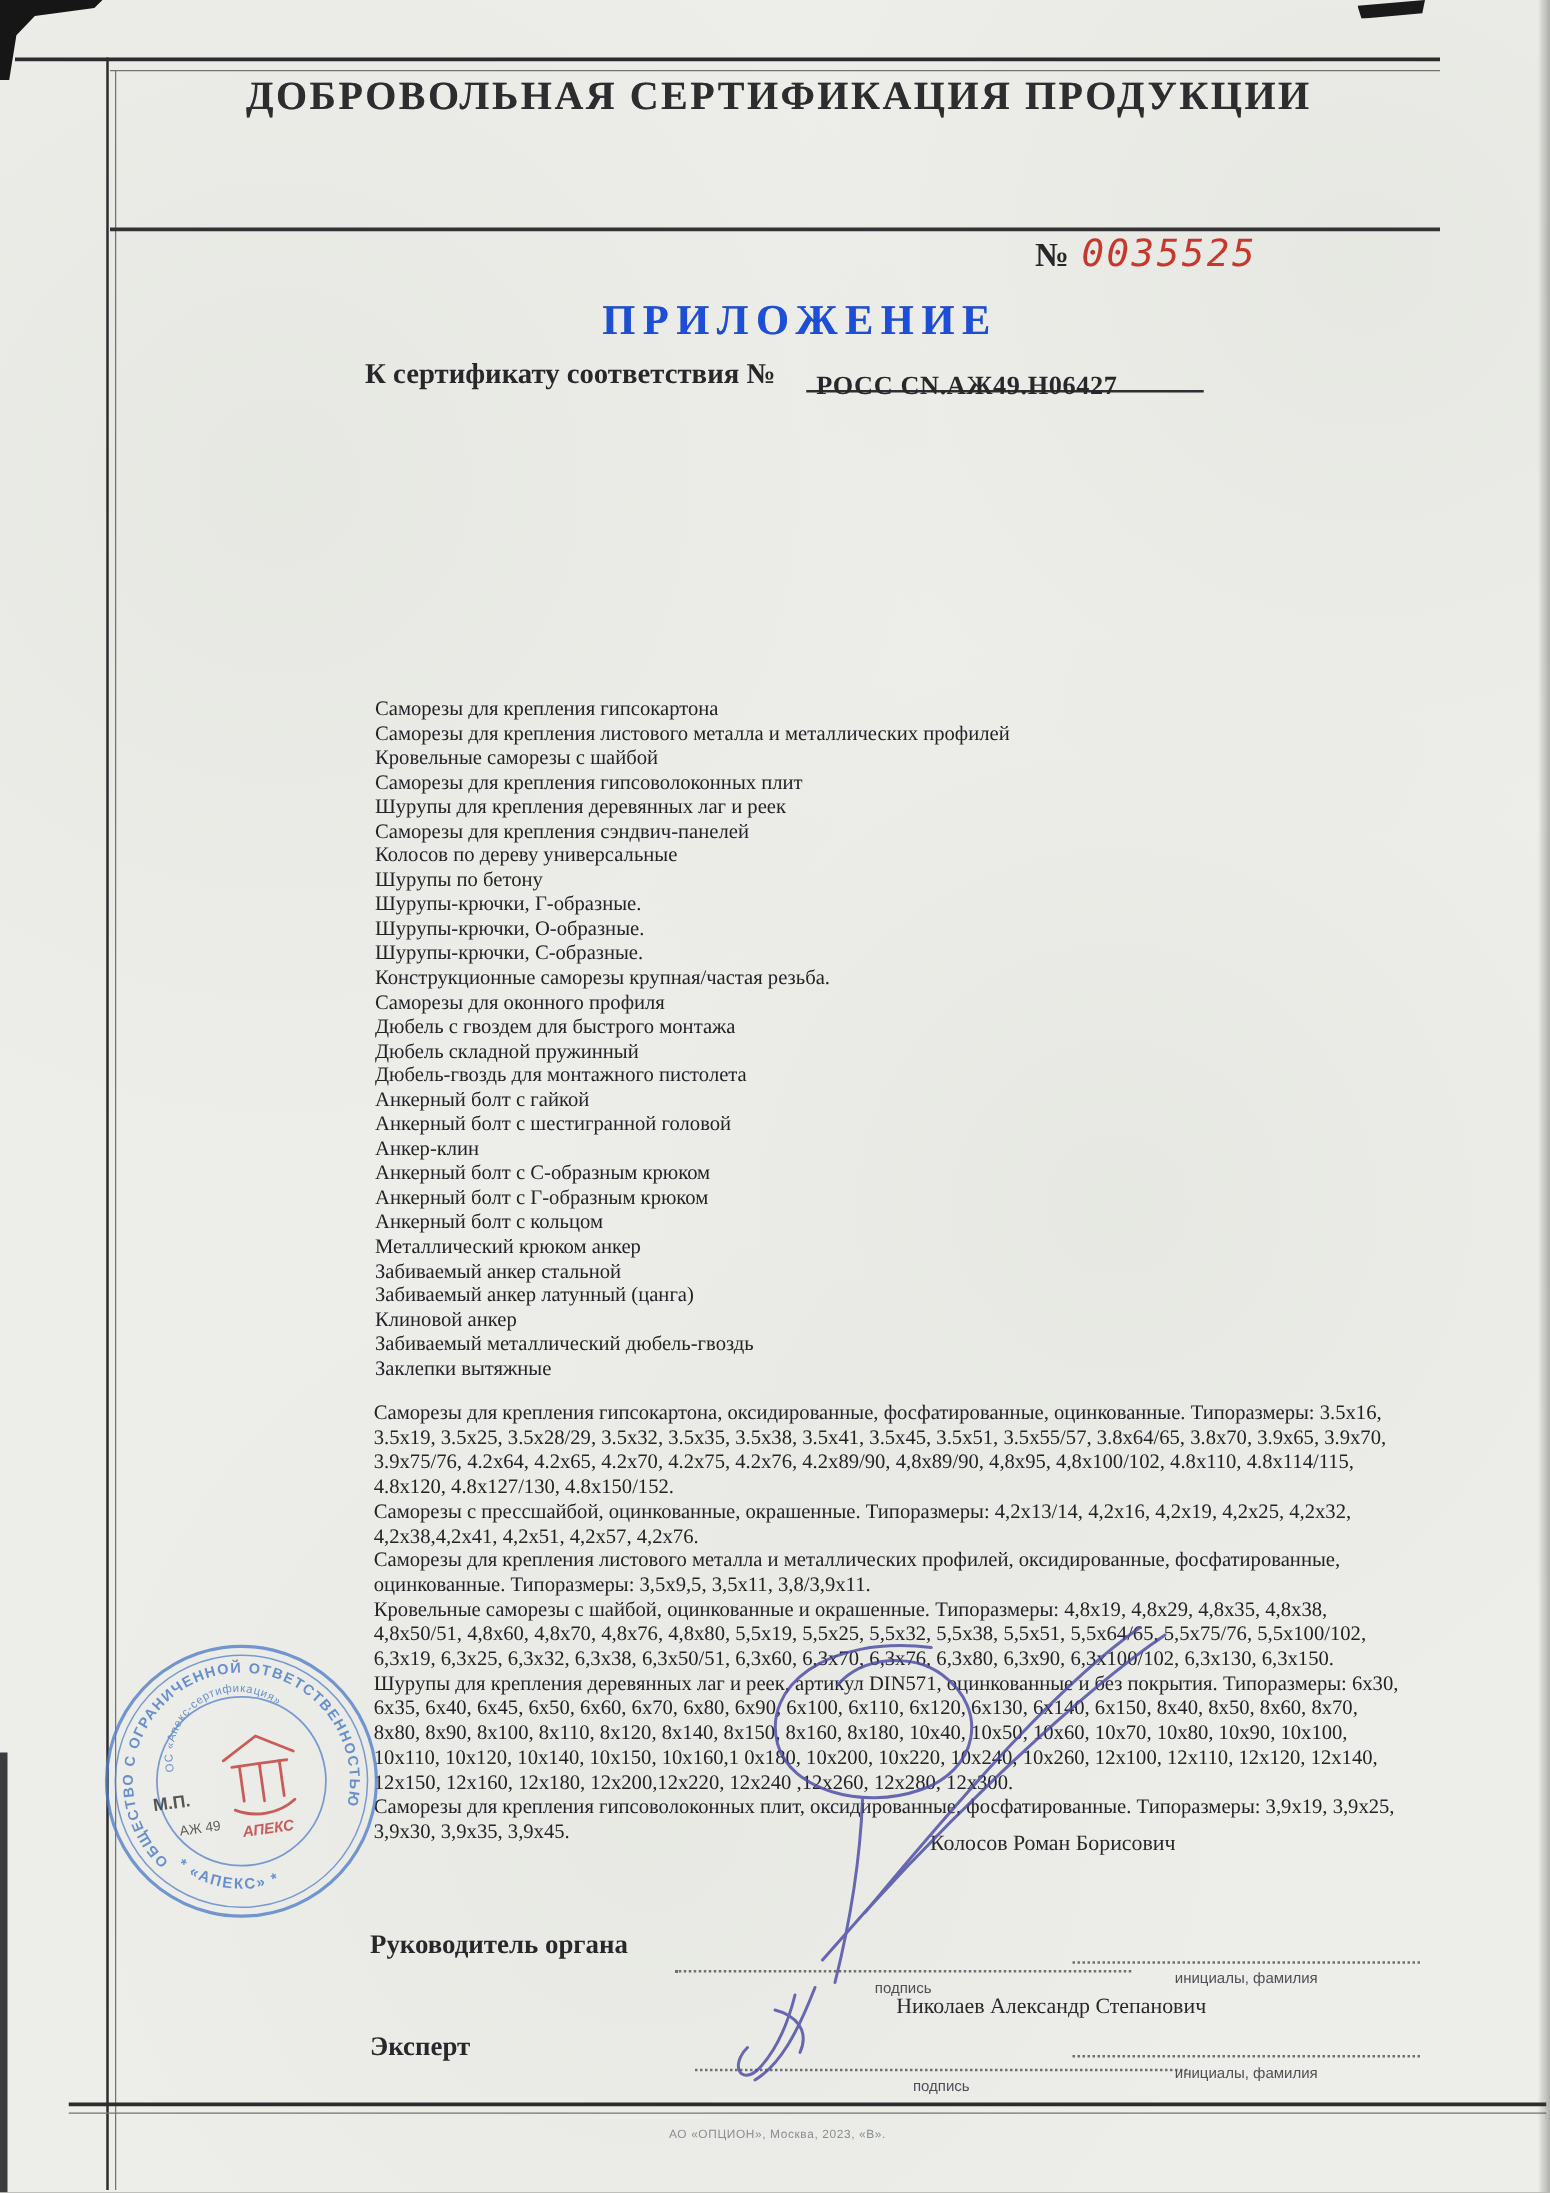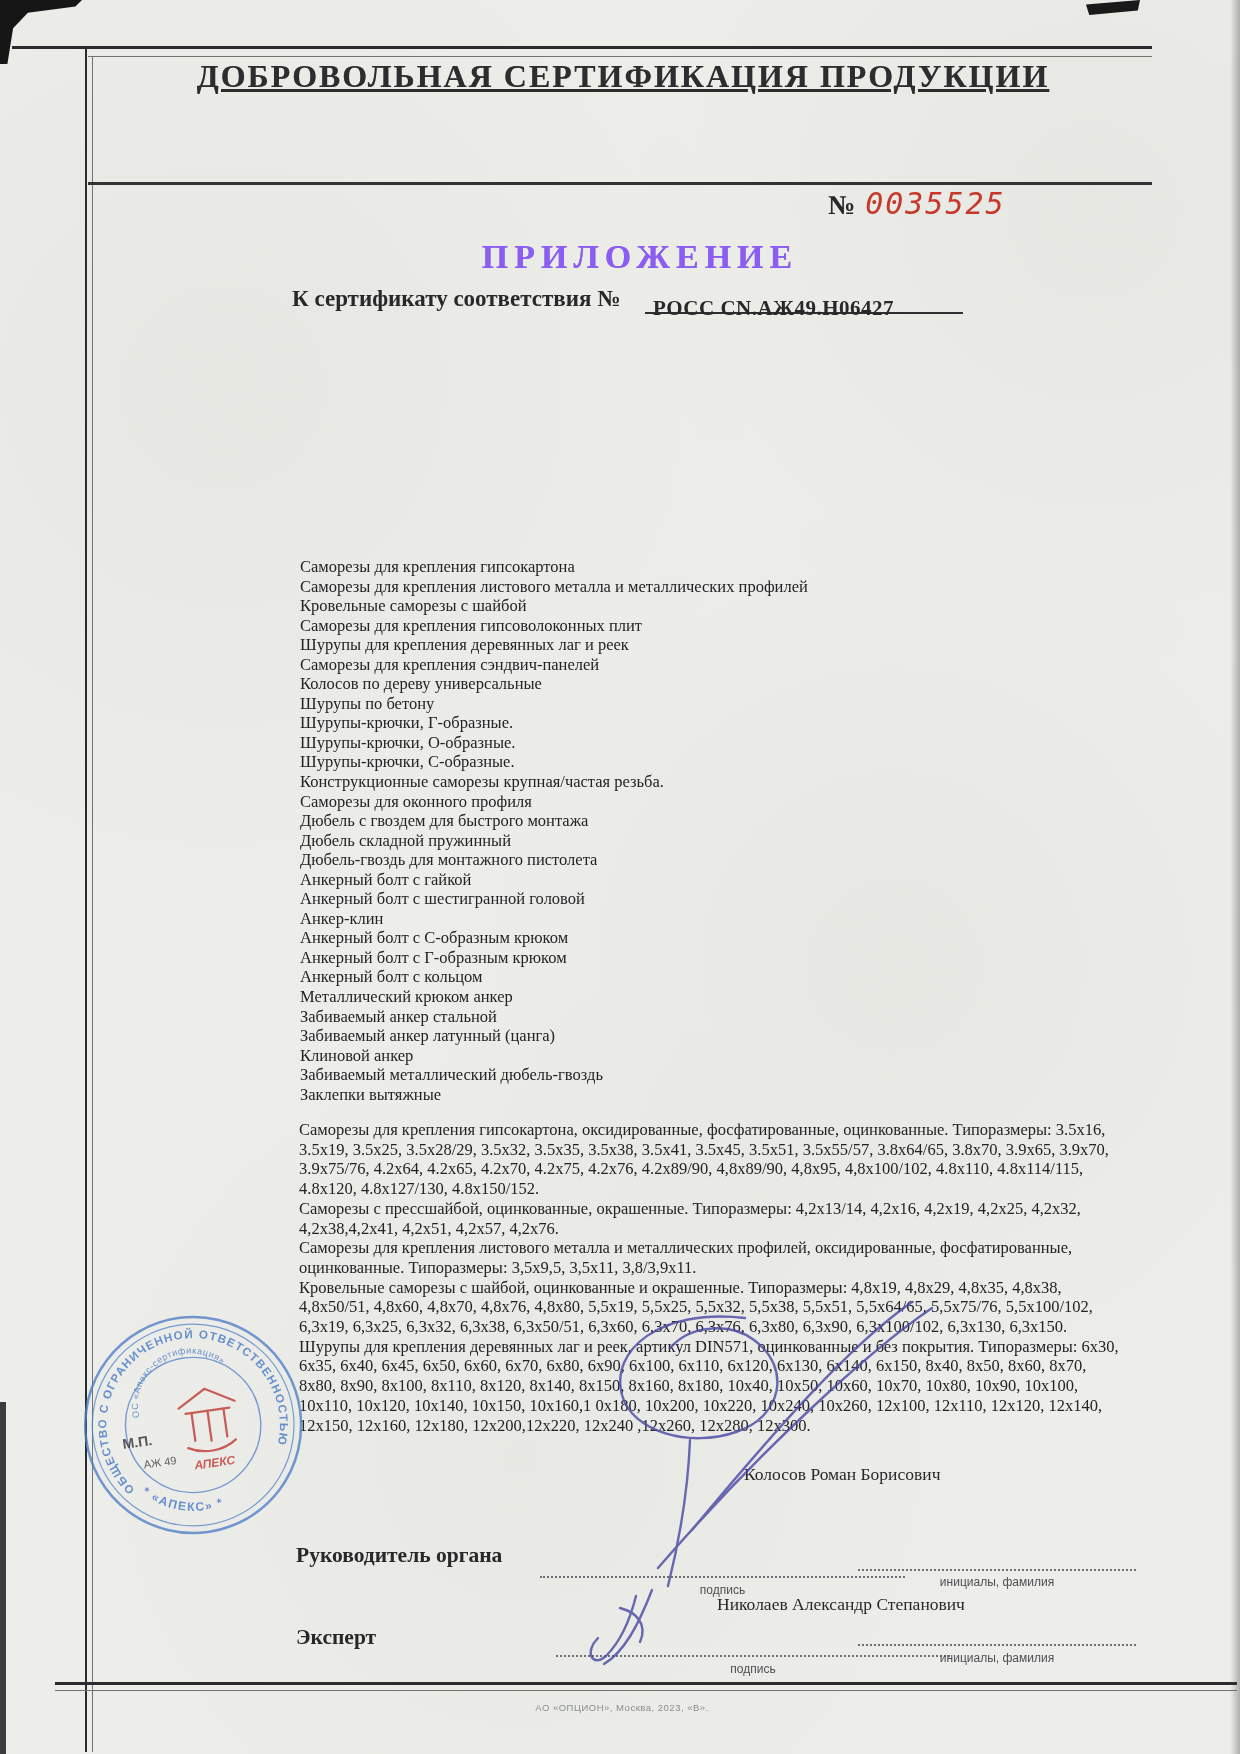--- a/index.html
+++ b/index.html
@@ -36,28 +36,27 @@
   .frame-left{left:85px;top:46px;width:2px;height:1706px;background:#2c2c2e;}
   .frame-left-thin{left:92px;top:56px;width:1px;height:1696px;background:#74746f;}
   .header-rule{left:88px;top:182px;width:1064px;height:3px;background:#333335;}
   .bottom-rule{left:55px;top:1682px;width:1182px;height:3px;background:#2c2c2e;}
   .bottom-rule-thin{left:55px;top:1690px;width:1182px;height:1px;background:#74746f;}
   
   .header-title{
     left:95px;top:58px;width:1056px;margin:0;text-align:center;
     font-size:32px;font-weight:700;letter-spacing:2px;color:#2d2d30;
     text-shadow:0 0 .5px rgba(0,0,0,.35);
-    text-decoration:underline;
   }
   .doc-number{left:828px;top:186px;white-space:nowrap;}
   .no-sign{font-size:27px;font-weight:700;color:#28282b;vertical-align:baseline;}
   .no-digits{font-family:"DejaVu Sans Mono",monospace;font-size:30px;color:#c6382c;
     letter-spacing:2px;margin-left:10px;vertical-align:baseline;font-style:italic;}
   .appendix-title{left:290px;top:238px;width:700px;text-align:center;
-    font-size:34px;font-weight:700;letter-spacing:6px;color:#8b5cf6;
+    font-size:34px;font-weight:700;letter-spacing:6px;color:#1d4ed8;
     text-shadow:0 0 .5px rgba(0,0,0,.35);}
   .cert-label{left:292px;top:286px;font-size:23px;font-weight:700;color:#28282b;}
   .cert-number{left:653px;top:296px;font-size:21px;font-weight:700;letter-spacing:.5px;color:#28282b;}
   .cert-line{left:645px;top:312px;width:318px;height:2px;background:#2f2f31;}
   
   .product-list{left:300px;top:557px;width:860px;font-size:16.5px;line-height:19.55px;color:#232327;}
   .product-list div{white-space:nowrap;}
   .specs{left:299px;top:1120px;width:825px;font-size:16.5px;line-height:19.7px;color:#232327;}
   .specs p{margin:0;white-space:pre-line;}
   
@@ -147,20 +146,21 @@
     <div>Заклепки вытяжные</div>
   </div>
 
   <div class="abs specs content">
     <p>Саморезы для крепления гипсокартона, оксидированные, фосфатированные, оцинкованные. Типоразмеры: 3.5х16, 3.5х19, 3.5х25, 3.5х28/29, 3.5х32, 3.5х35, 3.5х38, 3.5х41, 3.5х45, 3.5х51, 3.5х55/57, 3.8х64/65, 3.8х70, 3.9х65, 3.9х70, 3.9х75/76, 4.2х64, 4.2х65, 4.2х70, 4.2х75, 4.2х76, 4.2х89/90, 4,8х89/90, 4,8х95, 4,8х100/102, 4.8х110, 4.8х114/115, 4.8х120, 4.8х127/130, 4.8х150/152.</p>
     <p>Саморезы с прессшайбой, оцинкованные, окрашенные. Типоразмеры: 4,2х13/14, 4,2х16, 4,2х19, 4,2х25, 4,2х32, 4,2х38,4,2х41, 4,2х51, 4,2х57, 4,2х76.</p>
     <p>Саморезы для крепления листового металла и металлических профилей, оксидированные, фосфатированные, оцинкованные. Типоразмеры: 3,5х9,5, 3,5х11, 3,8/3,9х11.</p>
     <p>Кровельные саморезы с шайбой, оцинкованные и окрашенные. Типоразмеры: 4,8х19, 4,8х29, 4,8х35, 4,8х38, 4,8х50/51, 4,8х60, 4,8х70, 4,8х76, 4,8х80, 5,5х19, 5,5х25, 5,5х32, 5,5х38, 5,5х51, 5,5х64/65, 5,5х75/76, 5,5х100/102,
 6,3х19, 6,3х25, 6,3х32, 6,3х38, 6,3х50/51, 6,3х60, 6,3х70, 6,3х76, 6,3х80, 6,3х90, 6,3х100/102, 6,3х130, 6,3х150.</p>
     <p>Шурупы для крепления деревянных лаг и реек, артикул DIN571, оцинкованные и без покрытия. Типоразмеры: 6х30, 6х35, 6х40, 6х45, 6х50, 6х60, 6х70, 6х80, 6х90, 6х100, 6х110, 6х120, 6х130, 6х140, 6х150, 8х40, 8х50, 8х60, 8х70, 8х80, 8х90, 8х100, 8х110, 8х120, 8х140, 8х150, 8х160, 8х180, 10х40, 10х50, 10х60, 10х70, 10х80, 10х90, 10х100, 10х110, 10х120, 10х140, 10х150, 10х160,1 0х180, 10х200, 10х220, 10х240, 10х260, 12х100, 12х110, 12х120, 12х140, 12х150, 12х160, 12х180, 12х200,12х220, 12х240 ,12х260, 12х280, 12х300.</p>
+    <p>Саморезы для крепления гипсоволоконных плит, оксидированные, фосфатированные. Типоразмеры: 3,9х19, 3,9х25, 3,9х30, 3,9х35, 3,9х45.</p>
   </div>
 
   <div class="abs sig-label sig-label-1 content">Руководитель органа</div>
   <div class="abs dotline sline1"></div>
   <div class="abs caption cap-sign1">подпись</div>
   <div class="abs sig-name sig-name-1 content">Колосов Роман Борисович</div>
   <div class="abs dotline nline1"></div>
   <div class="abs caption cap-name1">инициалы, фамилия</div>
 
   <div class="abs sig-label sig-label-2 content">Эксперт</div>

